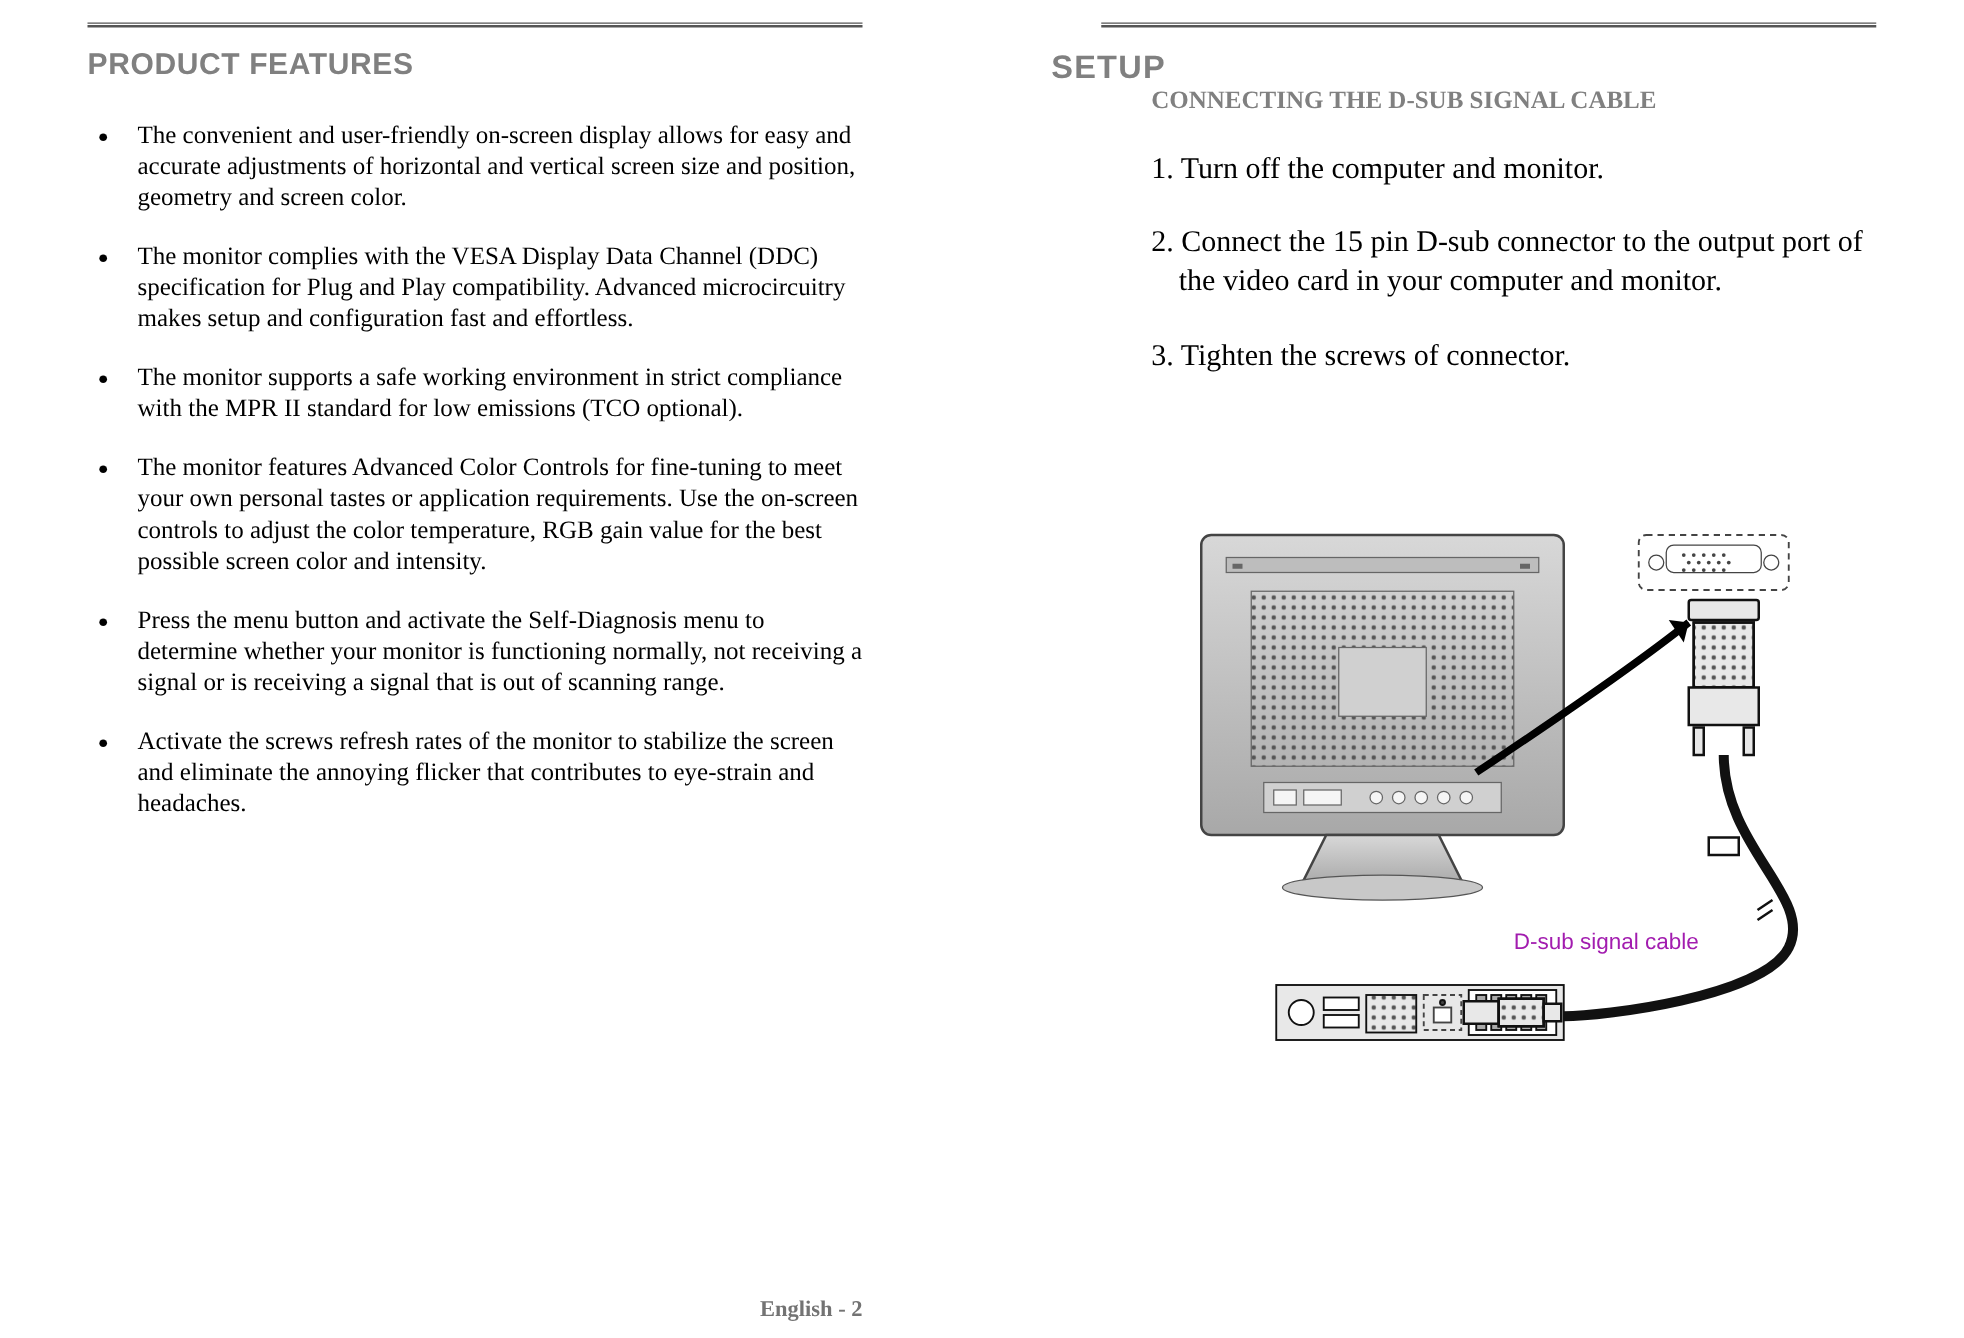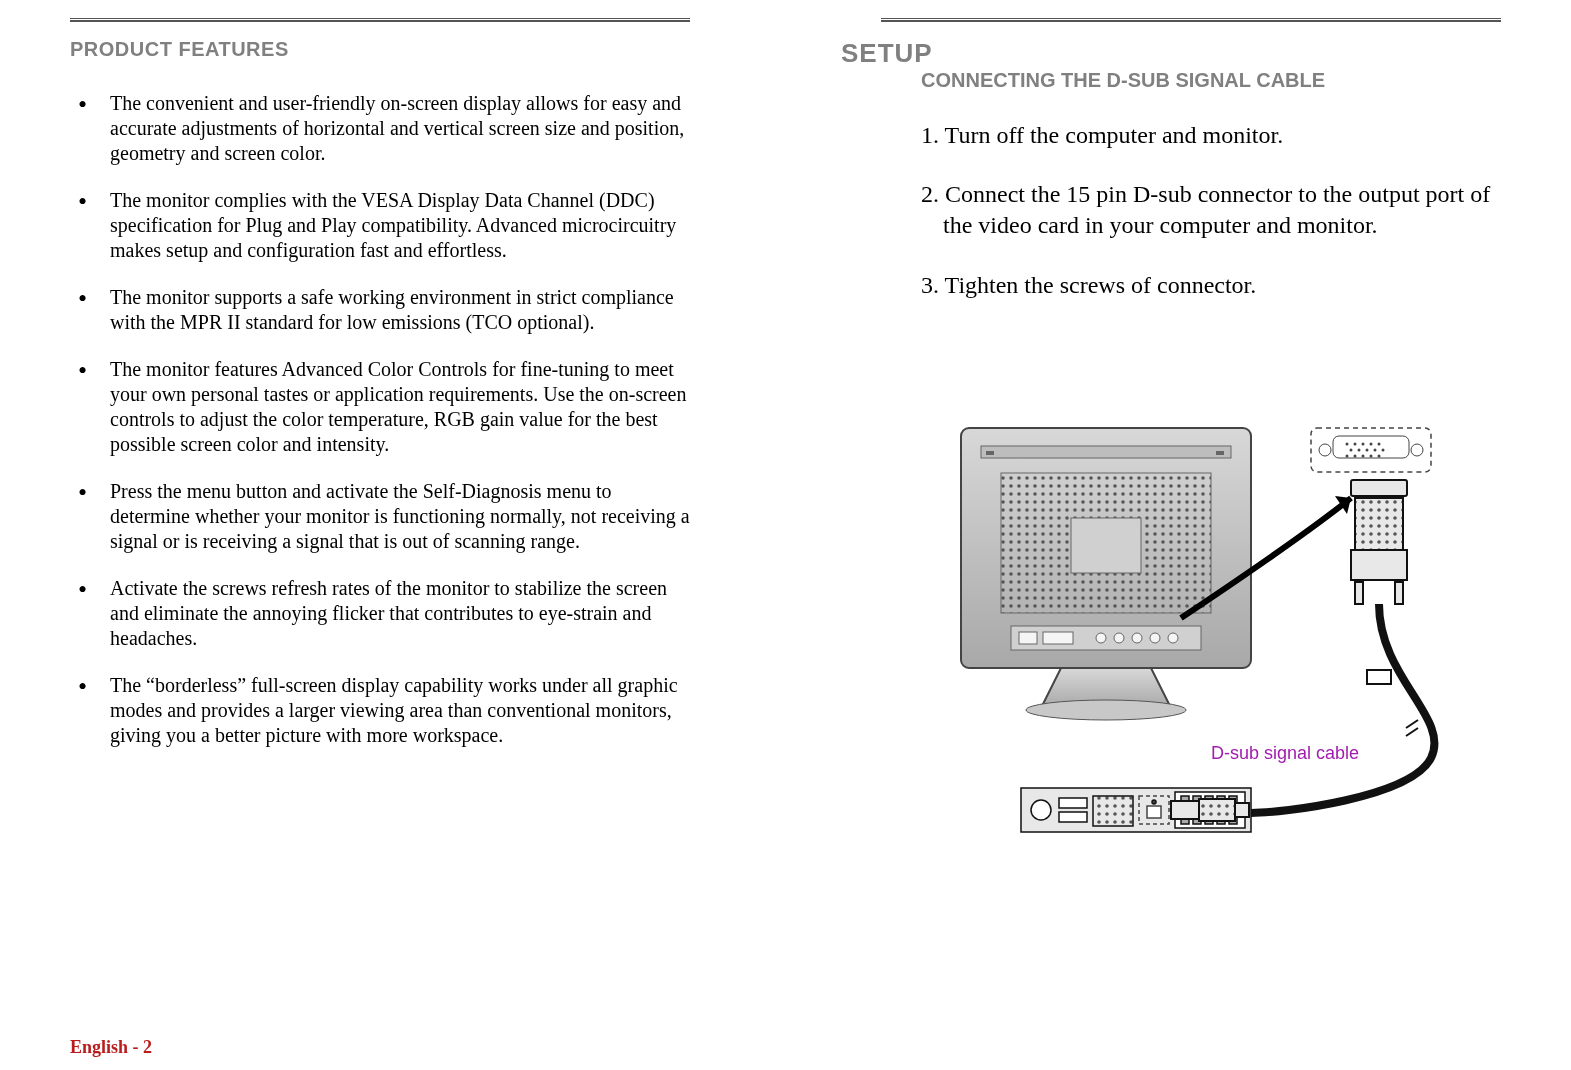--- a/index.html
+++ b/index.html
@@ -29,33 +29,33 @@
     height: 1040px;
     padding-top: 20px;
   }
   .page-left { left: 70px; }
   .page-right { right: 70px; left: auto; }
 
   .section-title {
     font-family: Verdana, Arial, sans-serif;
     font-weight: bold;
     color: #808080;
-    font-size: 20px;
+    font-size: 24px;
     letter-spacing: 0.5px;
   }
   .section-title-main {
     font-family: Verdana, Arial, sans-serif;
     font-weight: bold;
     color: #808080;
     font-size: 26px;
     letter-spacing: 1px;
     margin-left: -40px;
   }
   .sub-title {
-    font-family: Liberation Sans, sans-serif;
+    font-family: Liberation Serif, serif;
     font-weight: bold;
     color: #808080;
     font-size: 20px;
     margin-bottom: 28px;
     margin-left: 40px;
   }
 
   .bullets { margin-top: 30px; }
   .bullets li {
     list-style: none;
@@ -81,25 +81,25 @@
     line-height: 1.3;
     margin-bottom: 28px;
     text-indent: -22px;
     padding-left: 22px;
   }
 
   .footer {
     position: absolute;
     bottom: 0;
     width: 100%;
-    text-align: left;
+    text-align: right;
     font-family: "Times New Roman", Times, serif;
     font-weight: bold;
     font-size: 18px;
-    color: #b91c1c;
+    color: #737373;
   }
 
   
   .diagram {
     position: absolute;
     left: 70px;
     top: 400px;
     width: 520px;
     height: 420px;
   }
@@ -121,21 +121,20 @@
 
 <div class="page page-left">
   <div class="section-title">PRODUCT FEATURES</div>
   <ul class="bullets">
     <li>The convenient and user-friendly on-screen display allows for easy and accurate adjustments of horizontal and vertical screen size and position, geometry and screen color.</li>
     <li>The monitor complies with the VESA Display Data Channel (DDC) specification for Plug and Play compatibility. Advanced microcircuitry makes setup and configuration fast and effortless.</li>
     <li>The monitor supports a safe working environment in strict compliance with the MPR II standard for low emissions (TCO optional).</li>
     <li>The monitor features Advanced Color Controls for fine-tuning to meet your own personal tastes or application requirements. Use the on-screen controls to adjust the color temperature, RGB gain value for the best possible screen color and intensity.</li>
     <li>Press the menu button and activate the Self-Diagnosis menu to determine whether your monitor is functioning normally, not receiving a signal or is receiving a signal that is out of scanning range.</li>
     <li>Activate the screws refresh rates of the monitor to stabilize the screen and eliminate the annoying flicker that contributes to eye-strain and headaches.</li>
-    <li>The “borderless” full-screen display capability works under all graphic modes and provides a larger viewing area than conventional monitors, giving you a better picture with more workspace.</li>
   </ul>
   <div class="footer">English - 2</div>
 </div>
 
 <div class="page page-right">
   <div class="section-title-main">SETUP</div>
   <div class="sub-title">CONNECTING THE D-SUB SIGNAL CABLE</div>
   <ul class="steps">
     <li>1. Turn off the computer and monitor.</li>
     <li>2. Connect the 15 pin D-sub connector to the output port of the video card in your computer and monitor.</li>

